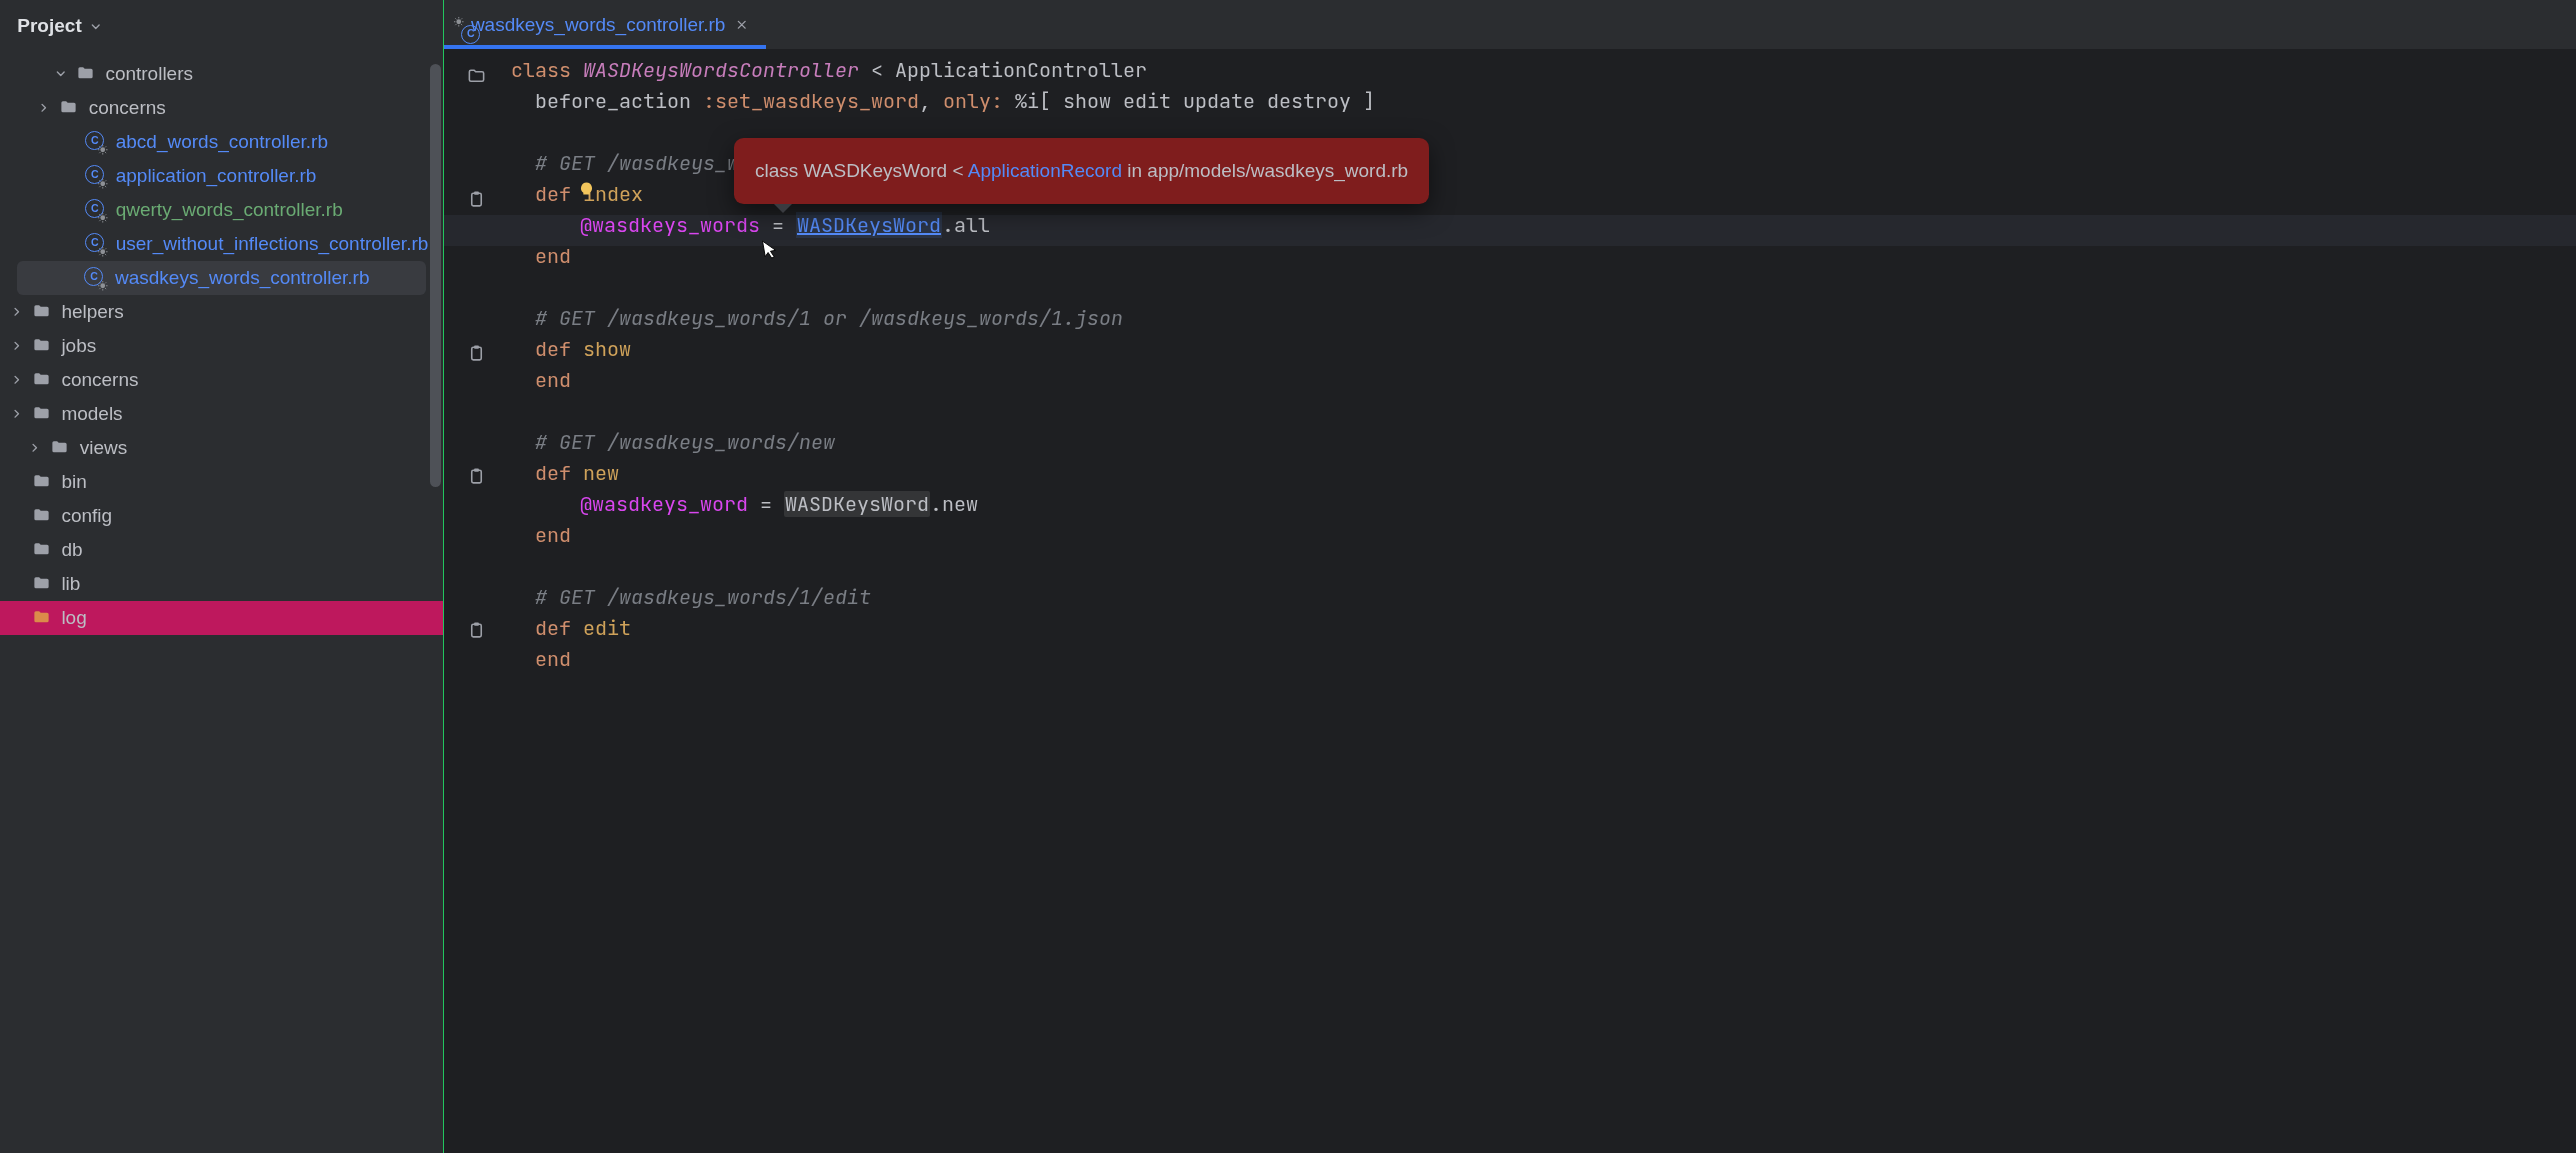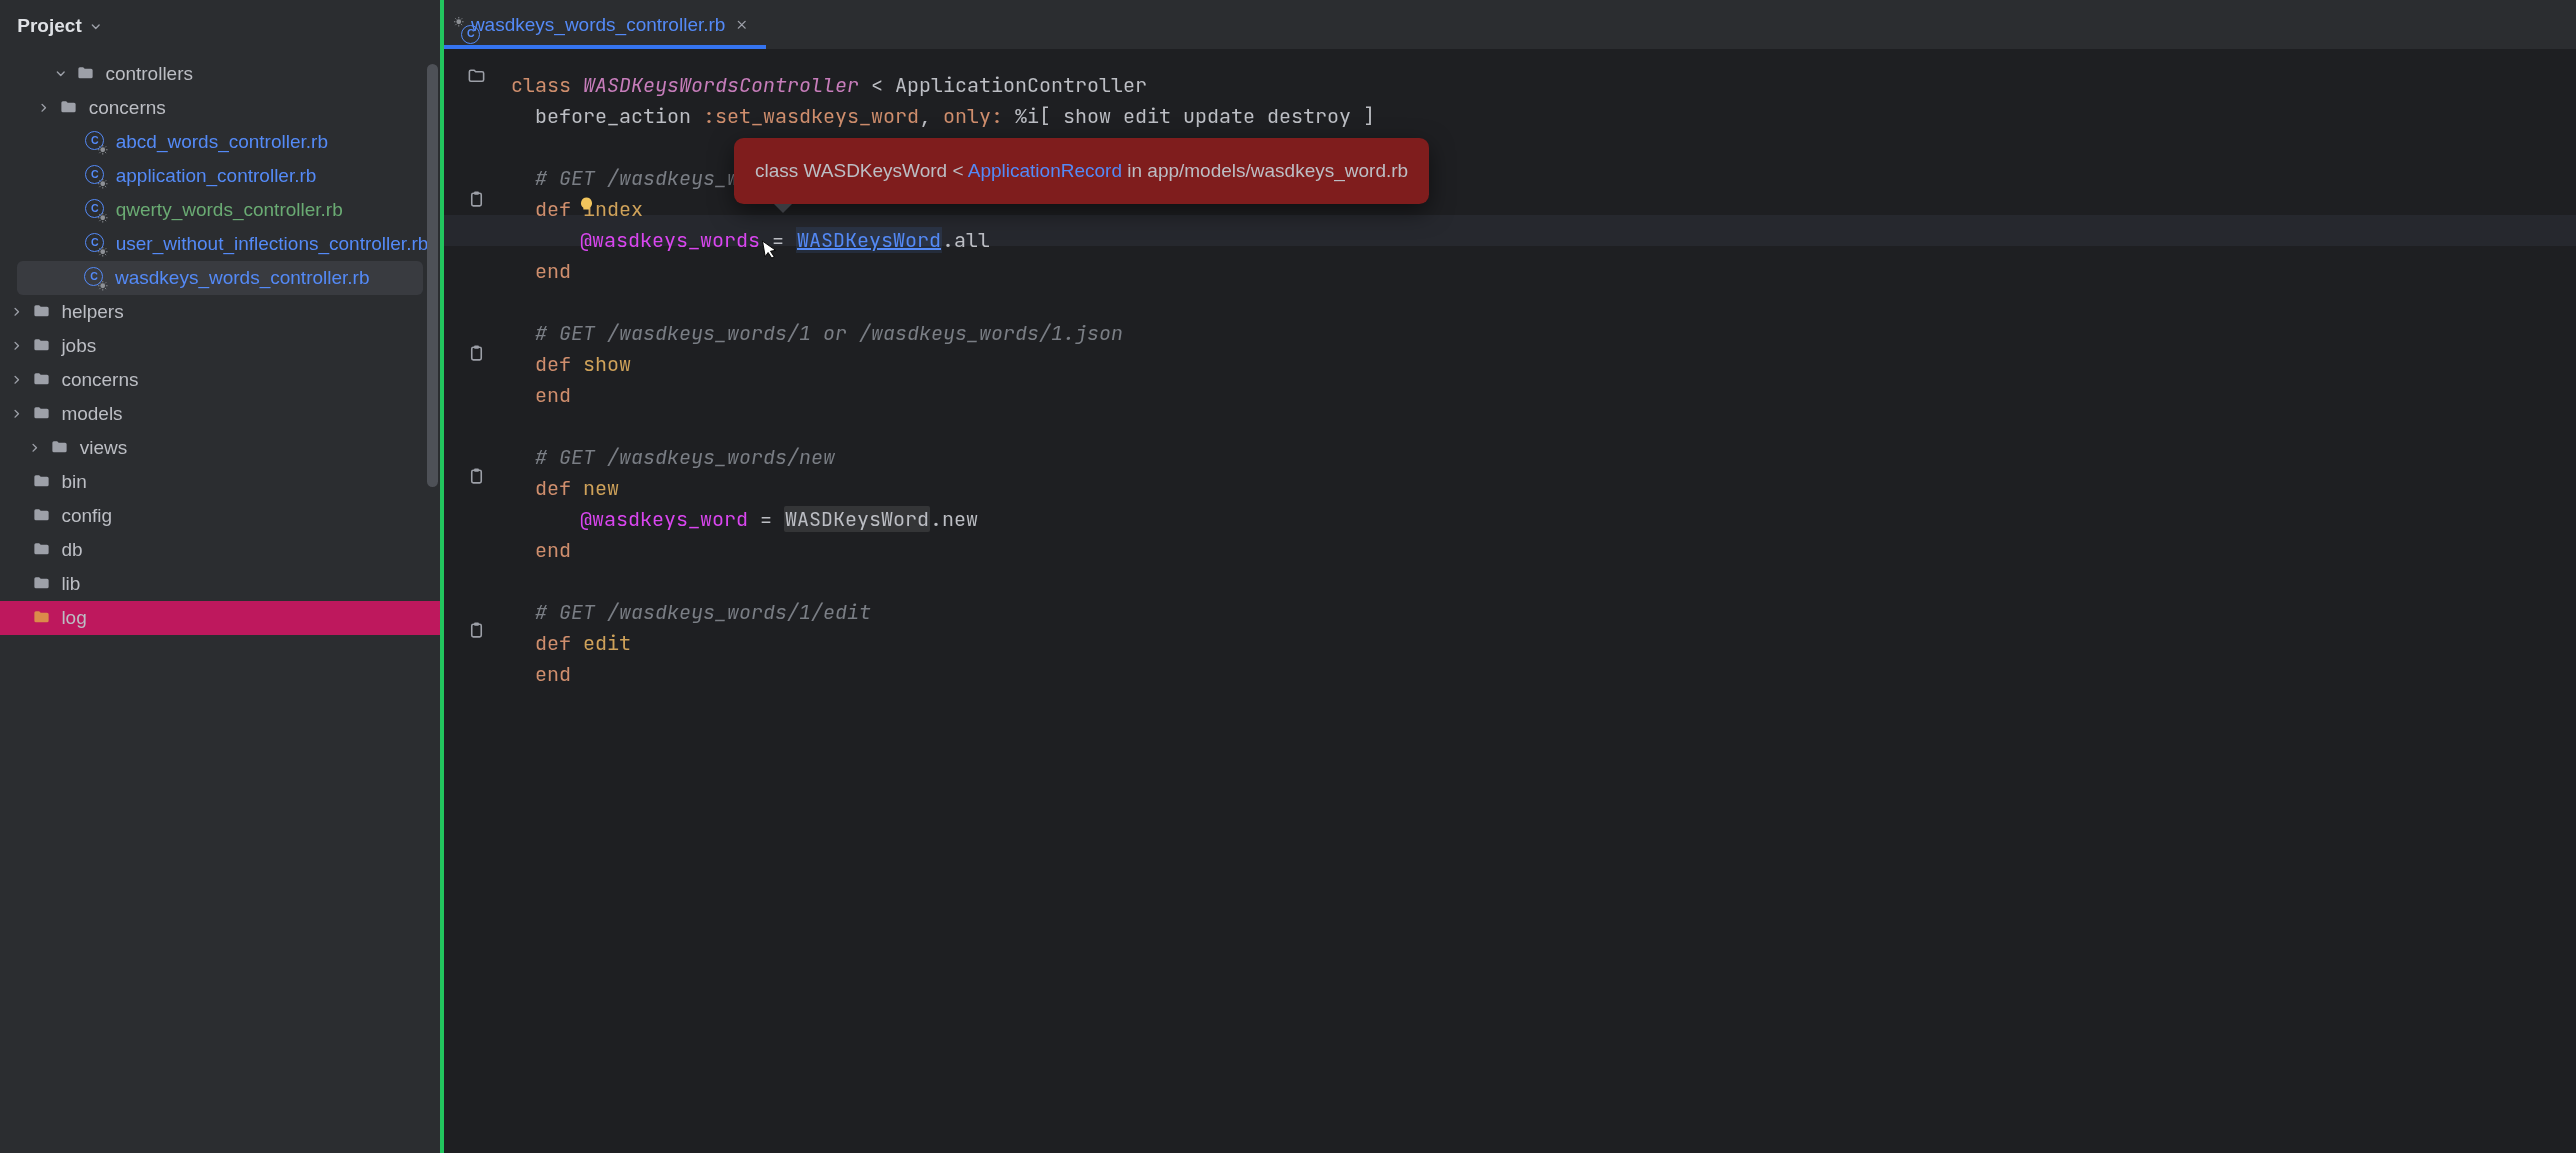--- a/index.html
+++ b/index.html
@@ -17,21 +17,21 @@
     width: 100%;
   }
 
   
   .sidebar {
     width: 444px;
     flex: 0 0 444px;
     background: #2b2d30;
     display: flex;
     flex-direction: column;
-    border-right: 4px solid #22c55e;
+    border-right: 1px solid #22c55e;
   }
   .sidebar-header {
     display: flex;
     align-items: center;
     gap: 7.7px;
     padding: 15.4px 17.3px 13.5px 17.3px;
     color: #dfe1e5;
     font-weight: 600;
   }
   .sidebar-header .chev-wrap {
@@ -187,21 +187,21 @@
     height: 23px;
     display: flex;
     align-items: center;
     justify-content: center;
     color: #9da0a8;
   }
   .gutter-icons .gutter-icon.folder { color: #9da0a8; }
 
   .code {
     flex: 1;
-    padding-top: 20px;
+    padding-top: 5px;
     position: relative;
   }
   .code-line {
     white-space: pre;
     height: 31px;
   }
   .highlight-line {
     position: absolute;
     left: -67px;
     right: 0;

